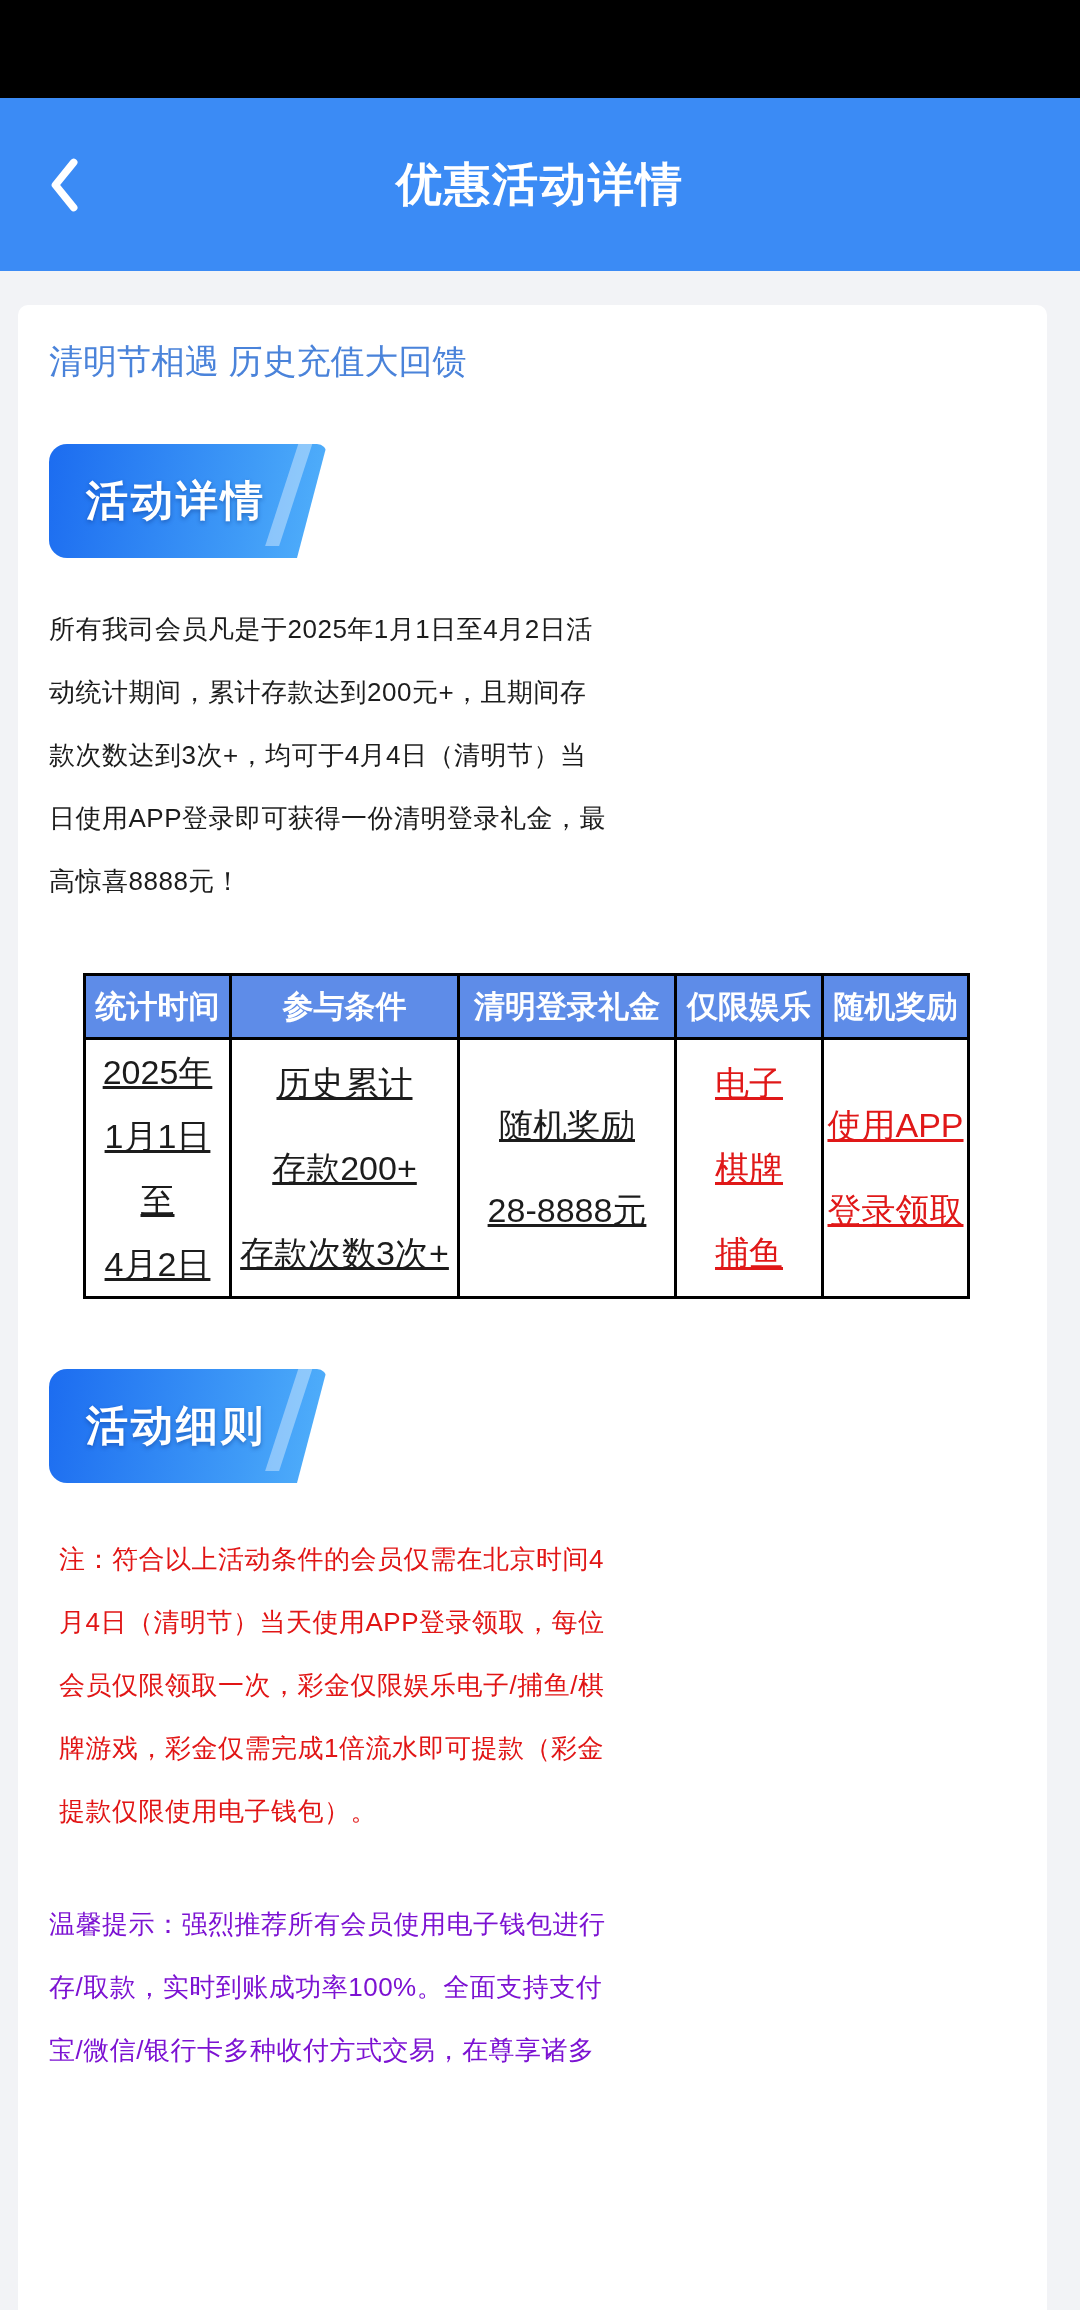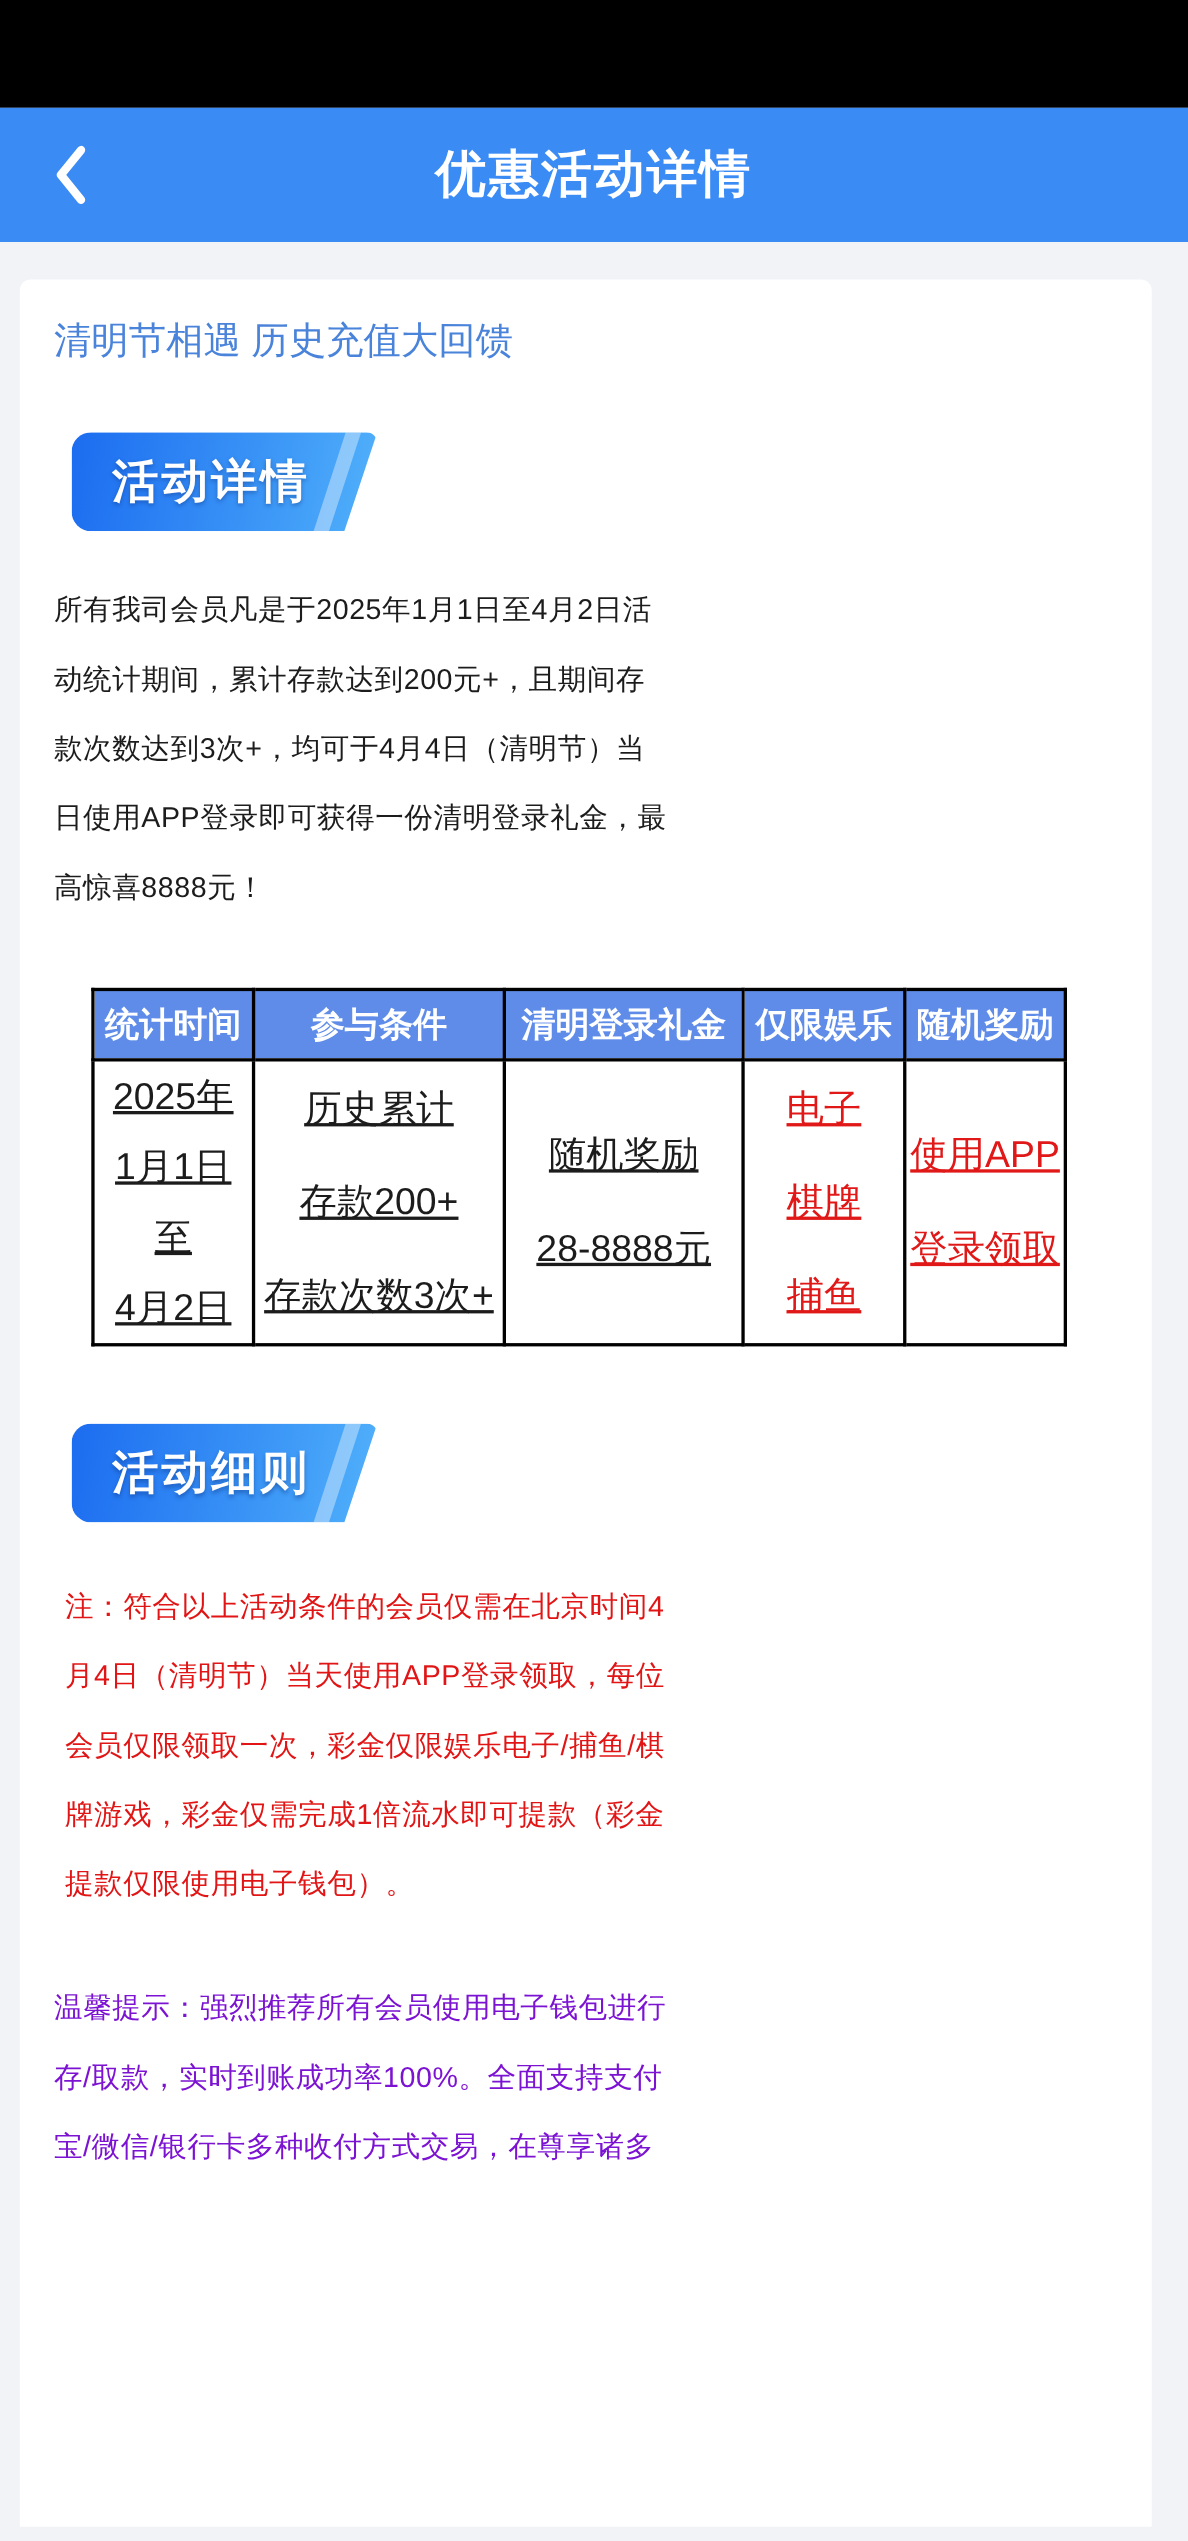--- a/index.html
+++ b/index.html
@@ -5,46 +5,46 @@
   * { margin:0; padding:0; box-sizing:border-box; }
   html,body { width:1080px; height:2310px; overflow:hidden; }
   body {
     font-family:"Liberation Sans","DejaVu Sans",sans-serif;
     background:var(--page-bg,#f2f3f6);
   }
   
   .status-bar { height:98px; background:var(--status-bg,#000); }
   
   .app-header {
-    height:122px; background:var(--header-blue,#3b8bf5);
+    height:173px; background:var(--header-blue,#3b8bf5);
     position:relative; display:flex; align-items:center; justify-content:center;
   }
   .back-button {
     position:absolute; left:34px; top:50%; transform:translateY(-50%);
     width:60px; height:80px; display:flex; align-items:center; justify-content:center;
     cursor:pointer; background:transparent; border:none;
   }
   .header-title { color:#fff; font-size:46px; font-weight:bold; letter-spacing:2px; }
   
   .page { padding:34px 33px 0 18px; height:2077px; }
   .card {
     background:#fff; border-radius:10px 10px 0 0;
     height:100%; padding:33px 31px 0 31px; overflow:hidden;
   }
   .activity-title {
     color:var(--link-blue,#4a83da); font-size:34px; line-height:46px;
     cursor:pointer;
   }
   
   .badge {
-    position:relative; width:278px; height:90px; margin-top:60px;
+    position:relative; width:278px; height:114px; margin-top:60px;
     background:linear-gradient(100deg, var(--badge-blue-dark,#1c6cf0) 0%, #3f9bf7 70%, var(--badge-blue-light,#52b1fb) 100%);
     border-radius:18px 10px 8px 18px;
     clip-path:polygon(0 0, 100% 0, calc(100% - 30px) 100%, 0 100%);
-    display:flex; align-items:center; justify-content:center;margin-left:16px;
+    display:flex; align-items:center; justify-content:center;
   }
   .badge::after {
     content:""; position:absolute; top:-8px; right:30px; width:14px; height:110px;
     background:rgba(255,255,255,0.38); transform:skewX(-18deg);
   }
   .badge-label {
     color:#fff; font-size:42px; font-weight:bold; letter-spacing:3px;
     text-shadow:0 2px 4px rgba(10,50,130,0.45); padding-right:24px;
   }
   

